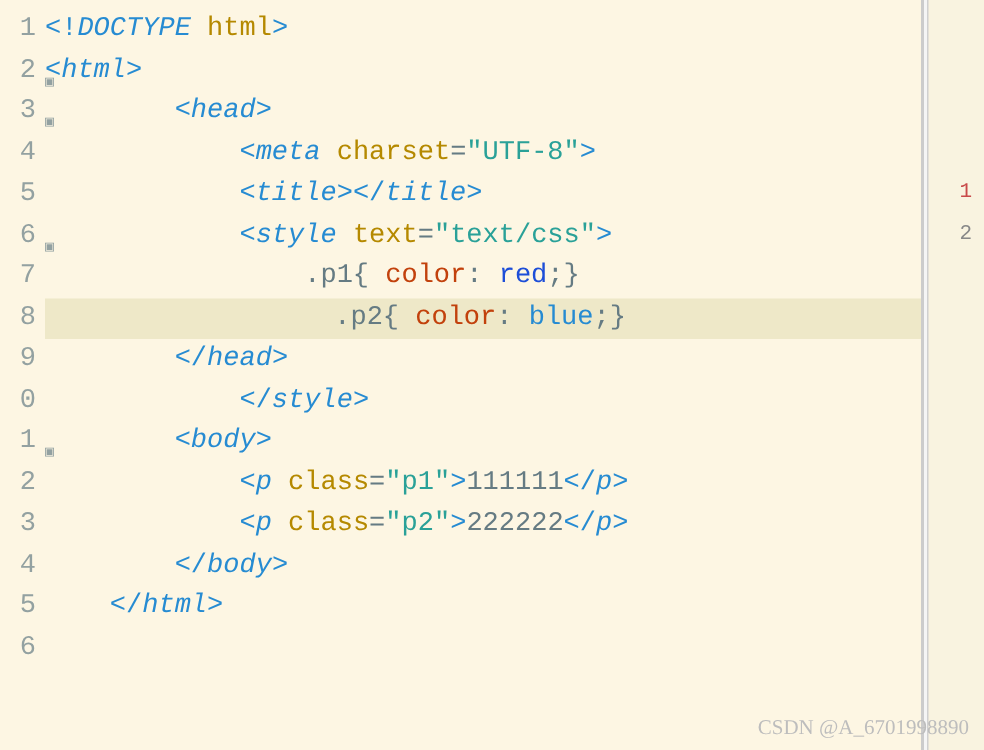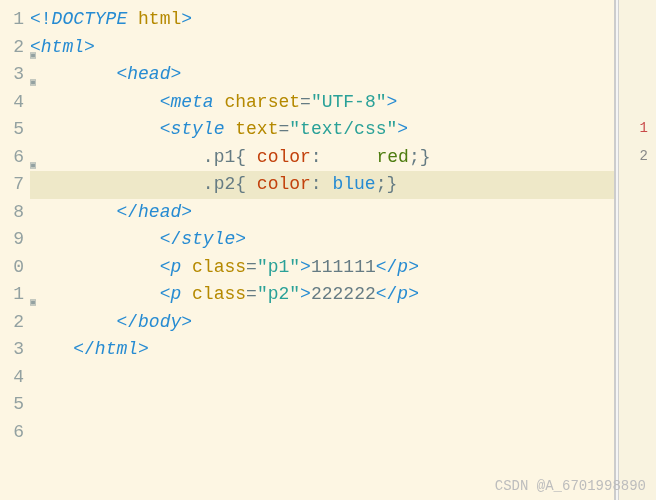--- a/index.html
+++ b/index.html
@@ -65,47 +65,48 @@
   position: relative;
 }
 .codeline {
   height: 27.5px;
   line-height: 27.5px;
   white-space: pre;
   position: relative;
 }
 .codeline.hl {
   background: #eee8c8;
+  padding-left: 20px;
 }
 .codeline.hl::before {
   content: "";
   position: absolute;
   left: -30px;
   right: 0;
   top: 0;
   bottom: 0;
   background: #eee8c8;
   z-index: -1;
 }
 .tag { color: #268bd2; font-style: italic; }
 .attr { color: #b58900; }
 .str { color: #2aa198; }
 .punct { color: #657b83; }
 .sel { color: #657b83; margin-top: 28px; }
 .prop { color: #c2410c; }
-.val-red { color: #4d7c0f; margin-left: 44px; }
+.val-red { color: #1d4ed8; }
 .val-blue { color: #268bd2; }
 .txt { color: #657b83; text-align: right; }
 .ang { color: #268bd2; }
 .watermark {
   position: absolute;
   bottom: 6px;
   right: 10px;
   color: #bdbdbd;
-  font-family: Liberation Mono, monospace;
+  font-family: Liberation Serif, serif;
   font-size: 14px;
   z-index: 10;
 }
 </style>
 </head>
 <body>
 
 <div class="editor">
   <div class="gutter">
     <div class="ln"><span>1</span></div>
@@ -124,25 +125,27 @@
     <div class="ln"><span>4</span></div>
     <div class="ln"><span>5</span></div>
     <div class="ln"><span>6</span></div>
   </div>
 
   <div class="code">
     <div class="codeline"><span class="ang">&lt;!</span><span class="tag">DOCTYPE</span><span> </span><span class="attr">html</span><span class="ang">&gt;</span></div>
     <div class="codeline"><span class="ang">&lt;</span><span class="tag">html</span><span class="ang">&gt;</span></div>
     <div class="codeline"><span>        </span><span class="ang">&lt;</span><span class="tag">head</span><span class="ang">&gt;</span></div>
     <div class="codeline"><span>            </span><span class="ang">&lt;</span><span class="tag">meta</span><span> </span><span class="attr">charset</span><span class="punct">=</span><span class="str">"UTF-8"</span><span class="ang">&gt;</span></div>
+    <div class="codeline"><span>            </span><span class="ang">&lt;</span><span class="tag">title</span><span class="ang">&gt;</span><span class="ang">&lt;/</span><span class="tag">title</span><span class="ang">&gt;</span></div>
     <div class="codeline"><span>            </span><span class="ang">&lt;</span><span class="tag">style</span><span> </span><span class="attr">text</span><span class="punct">=</span><span class="str">"text/css"</span><span class="ang">&gt;</span></div>
     <div class="codeline"><span>                </span><span class="sel">.p1</span><span class="punct">{ </span><span class="prop">color</span><span class="punct">: </span><span class="val-red">red</span><span class="punct">;</span><span class="punct">}</span></div>
     <div class="codeline hl"><span>                </span><span class="sel">.p2</span><span class="punct">{ </span><span class="prop">color</span><span class="punct">: </span><span class="val-blue">blue</span><span class="punct">;</span><span class="punct">}</span></div>
     <div class="codeline"><span>        </span><span class="ang">&lt;/</span><span class="tag">head</span><span class="ang">&gt;</span></div>
     <div class="codeline"><span>            </span><span class="ang">&lt;/</span><span class="tag">style</span><span class="ang">&gt;</span></div>
+    <div class="codeline"><span>        </span><span class="ang">&lt;</span><span class="tag">body</span><span class="ang">&gt;</span></div>
     <div class="codeline"><span>            </span><span class="ang">&lt;</span><span class="tag">p</span><span> </span><span class="attr">class</span><span class="punct">=</span><span class="str">"p1"</span><span class="ang">&gt;</span><span class="txt">111111</span><span class="ang">&lt;/</span><span class="tag">p</span><span class="ang">&gt;</span></div>
     <div class="codeline"><span>            </span><span class="ang">&lt;</span><span class="tag">p</span><span> </span><span class="attr">class</span><span class="punct">=</span><span class="str">"p2"</span><span class="ang">&gt;</span><span class="txt">222222</span><span class="ang">&lt;/</span><span class="tag">p</span><span class="ang">&gt;</span></div>
     <div class="codeline"><span>        </span><span class="ang">&lt;/</span><span class="tag">body</span><span class="ang">&gt;</span></div>
     <div class="codeline"><span>    </span><span class="ang">&lt;/</span><span class="tag">html</span><span class="ang">&gt;</span></div>
     <div class="codeline"><span></span></div>
   </div>
 </div>
 
 <div class="right-panel">
   <div class="rmark r1">1</div>

